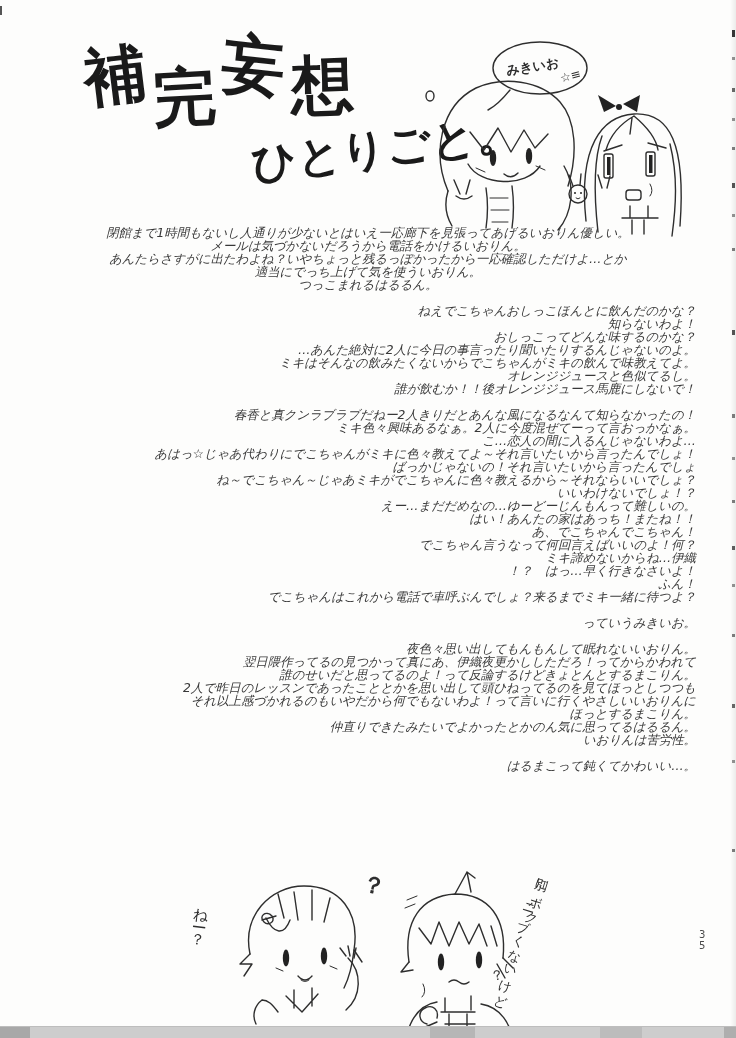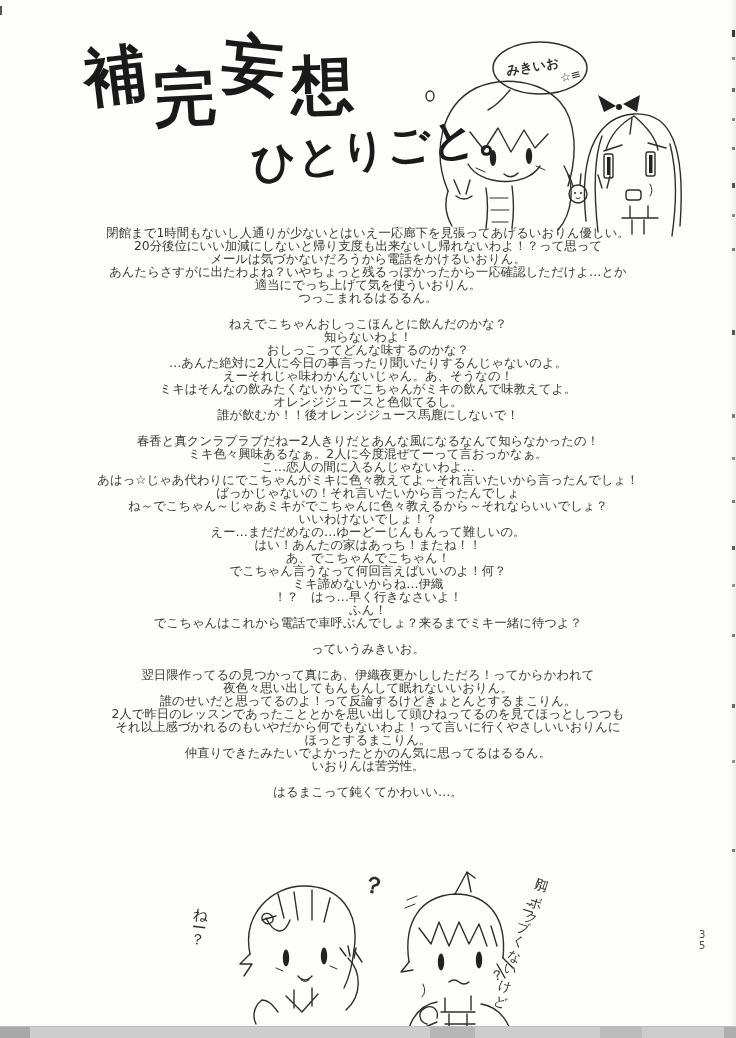--- a/index.html
+++ b/index.html
@@ -38,23 +38,23 @@
   .nee{left:192px; top:898px; font-size:15px; transform:rotate(7deg); letter-spacing:4px;}
   .haruka-q{left:362px; top:874px; font-size:23px; transform:rotate(12deg); font-weight:bold;}
   .diag-wrap{position:absolute; left:488px; top:868px; width:95px; height:135px;}
   .diag1{left:44px; top:0px; font-size:13px; transform:rotate(17deg); letter-spacing:2px;}
   .diag2{left:22px; top:26px; font-size:13px; transform:rotate(17deg); letter-spacing:1px;}
   .diag-q{left:2px; top:100px; font-size:14px; transform:rotate(-12deg);}
   .diag-wrap .hand{position:absolute;}
   
   .text-block{
     position:absolute; left:40px; top:226px; width:656px;
-    text-align:center; font-size:12.4px; line-height:13px; color:var(--text);
-  }
-  .para + .para{margin-top:13px;}
+    text-align:center; font-size:12.4px; line-height:13px; color:var(--text);font-style:italic;
+  }
+  .para + .para{margin-top:13px;text-align:right;}
   .tline{white-space:nowrap;}
   
   .page-number{
     position:absolute; left:699px; top:929px; font-size:10px; color:#4a4a4a;
     display:flex; flex-direction:column; line-height:11px; text-align:center;
   }
   
   .right-shade{position:absolute; right:0; top:0; width:6px; height:100%;
     background:linear-gradient(to right, rgba(0,0,0,0), rgba(0,0,0,0.07));}
   .edge-marks i{position:absolute; left:732px; width:3px; background:#2b2b2b; display:block;}
@@ -121,32 +121,30 @@
     <path class="thin" d="M158,162 q2,2 4,0"></path>
 
     <path d="M184,152 L180,139 M189,152 L192,140"></path>
   </svg>
   <span class="hand bubble-text">みきいお</span>
   <span class="hand bubble-sparkle">☆≡</span>
 
   <div class="text-block">
       <div class="para">
         <div class="tline">閉館まで1時間もないし人通りが少ないとはいえ一応廊下を見張ってあげるいおりん優しい。</div>
-        <div class="tline">20分後位にいい加減にしないと帰り支度も出来ないし帰れないわよ！？って思って</div>
         <div class="tline">メールは気づかないだろうから電話をかけるいおりん。</div>
         <div class="tline">あんたらさすがに出たわよね？いやちょっと残るっぽかったから一応確認しただけよ…とか</div>
         <div class="tline">適当にでっち上げて気を使ういおりん。</div>
         <div class="tline">つっこまれるはるるん。</div>
       </div>
       <div class="para">
         <div class="tline">ねえでこちゃんおしっこほんとに飲んだのかな？</div>
         <div class="tline">知らないわよ！</div>
         <div class="tline">おしっこってどんな味するのかな？</div>
         <div class="tline">…あんた絶対に2人に今日の事言ったり聞いたりするんじゃないのよ。</div>
-        <div class="tline">えーそれじゃ味わかんないじゃん。あ、そうなの！</div>
         <div class="tline">ミキはそんなの飲みたくないからでこちゃんがミキの飲んで味教えてよ。</div>
         <div class="tline">オレンジジュースと色似てるし。</div>
         <div class="tline">誰が飲むか！！後オレンジジュース馬鹿にしないで！</div>
       </div>
       <div class="para">
         <div class="tline">春香と真クンラブラブだねー2人きりだとあんな風になるなんて知らなかったの！</div>
         <div class="tline">ミキ色々興味あるなぁ。2人に今度混ぜてーって言おっかなぁ。</div>
         <div class="tline">こ…恋人の間に入るんじゃないわよ…</div>
         <div class="tline">あはっ☆じゃあ代わりにでこちゃんがミキに色々教えてよ～それ言いたいから言ったんでしょ！</div>
         <div class="tline">ばっかじゃないの！それ言いたいから言ったんでしょ</div>
@@ -158,22 +156,22 @@
         <div class="tline">でこちゃん言うなって何回言えばいいのよ！何？</div>
         <div class="tline">ミキ諦めないからね…伊織</div>
         <div class="tline">！？　はっ…早く行きなさいよ！</div>
         <div class="tline">ふん！</div>
         <div class="tline">でこちゃんはこれから電話で車呼ぶんでしょ？来るまでミキ一緒に待つよ？</div>
       </div>
       <div class="para">
         <div class="tline">っていうみきいお。</div>
       </div>
       <div class="para">
+        <div class="tline">夜色々思い出してもんもんして眠れないいおりん。</div>
         <div class="tline">翌日隈作ってるの見つかって真にあ、伊織夜更かししただろ！ってからかわれて</div>
-        <div class="tline">夜色々思い出してもんもんして眠れないいおりん。</div>
         <div class="tline">誰のせいだと思ってるのよ！って反論するけどきょとんとするまこりん。</div>
         <div class="tline">2人で昨日のレッスンであったこととかを思い出して頭ひねってるのを見てほっとしつつも</div>
         <div class="tline">それ以上感づかれるのもいやだから何でもないわよ！って言いに行くやさしいいおりんに</div>
         <div class="tline">ほっとするまこりん。</div>
         <div class="tline">仲直りできたみたいでよかったとかのん気に思ってるはるるん。</div>
         <div class="tline">いおりんは苦労性。</div>
       </div>
       <div class="para">
         <div class="tline">はるまこって鈍くてかわいい…。</div>
       </div>

